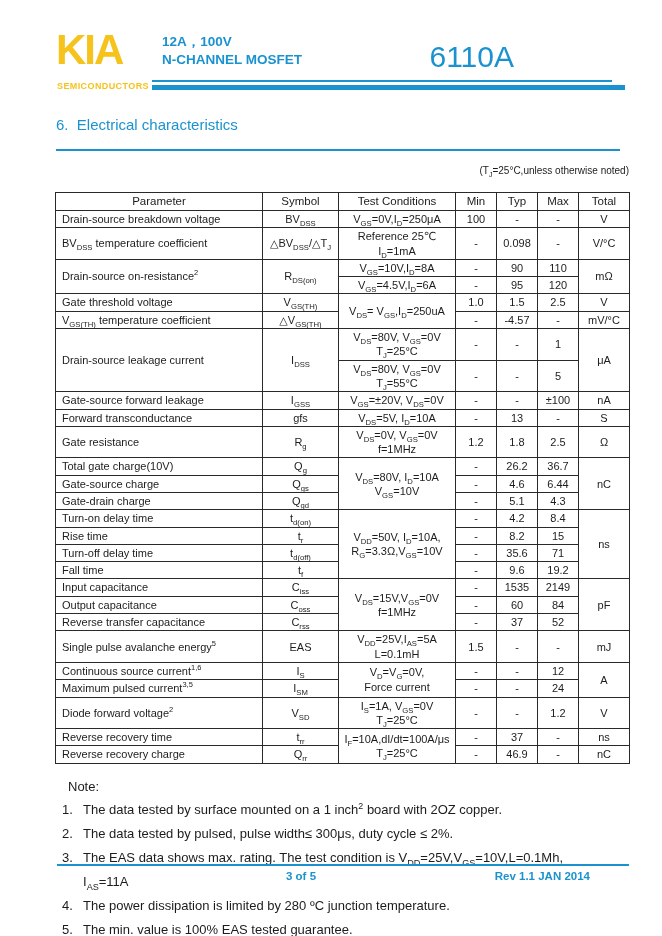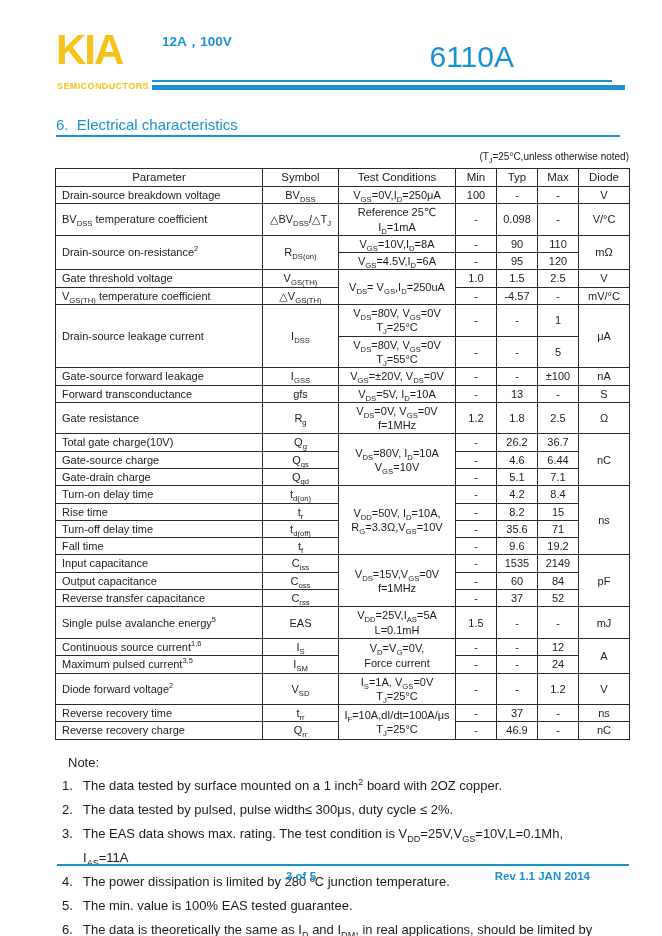--- a/index.html
+++ b/index.html
@@ -27,26 +27,26 @@
         color:var(--yellow);letter-spacing:.4px;}
   .subtitle{position:absolute;left:162px;top:33px;color:var(--blue);
         font-weight:bold;font-size:13.5px;line-height:1.35;}
   .part-number{position:absolute;right:44px;top:40px;color:var(--blue);font-size:30px;}
   .rule-thin{position:absolute;left:152px;top:80px;width:460px;height:2px;background:var(--blue);}
   .rule-thick{position:absolute;left:152px;top:85px;width:473px;height:5px;background:var(--blue);}
 
   
   .content{position:absolute;left:0;top:116px;width:662px;}
   .section-title{margin-left:56px;width:564px;color:var(--blue);font-size:15px;
-        padding-bottom:2px;border-bottom:2px solid var(--blue);}
+        padding-bottom:16px;border-bottom:2px solid var(--blue);}
   .condition-note{margin-left:55px;width:574px;text-align:right;font-size:10px;margin-top:14px;}
 
   
   table.spec{margin-left:55px;width:574px;border-collapse:collapse;table-layout:fixed;
-        font-size:11px;margin-top:6px;}
+        font-size:11px;margin-top:16px;}
   .spec th,.spec td{border:1px solid var(--border);text-align:center;vertical-align:middle;
         padding:1px 2px;line-height:1.3;height:16px;overflow:hidden;}
   .spec th{font-weight:normal;font-size:11.5px;height:15px;}
   .spec td.param{text-align:left;padding-left:6px;}
 
   
   .notes{margin-left:62px;margin-top:12px;width:545px;font-size:13px;}
   .notes-title{margin-left:6px;line-height:1.7;}
   .note-item{display:flex;line-height:1.85;}
   .note-num{width:21px;flex:none;}
@@ -58,20 +58,21 @@
   .footer-rev{position:absolute;right:72px;top:870px;color:var(--blue);font-weight:bold;font-size:11.5px;text-align:center;}
 </style>
 </head>
 <body>
 
 <div class="page-header">
   <div class="logo">KIA</div>
   <div class="logo-sub">SEMICONDUCTORS</div>
   <div class="subtitle">
     <div>12A，100V</div>
+    <div>N-CHANNEL MOSFET</div>
   </div>
   <div class="part-number">6110A</div>
   <div class="rule-thin"></div>
   <div class="rule-thick"></div>
 </div>
 
 <div class="content">
   <div class="section-title">6.&nbsp; Electrical characteristics</div>
   <div class="condition-note">(T<sub>J</sub>=25°C,unless otherwise noted)</div>
 
@@ -86,21 +87,21 @@
         <col style="width:51px">
     </colgroup>
     <thead>
       <tr>
           <th>Parameter</th>
           <th>Symbol</th>
           <th>Test Conditions</th>
           <th>Min</th>
           <th>Typ</th>
           <th>Max</th>
-          <th>Diode</th>
+          <th>Total</th>
         </tr>
     </thead>
     <tbody>
         <tr>
           <td class="param">Drain-source breakdown voltage</td>
           <td>BV<sub>DSS</sub></td>
           <td>V<sub>GS</sub>=0V,I<sub>D</sub>=250μA</td>
           <td>100</td>
           <td>-</td>
           <td>-</td>
@@ -203,21 +204,21 @@
           <td>Q<sub>gs</sub></td>
           <td>-</td>
           <td>4.6</td>
           <td>6.44</td>
         </tr>
         <tr>
           <td class="param">Gate-drain charge</td>
           <td>Q<sub>gd</sub></td>
           <td>-</td>
           <td>5.1</td>
-          <td>7.1</td>
+          <td>4.3</td>
         </tr>
         <tr>
           <td class="param">Turn-on delay time</td>
           <td>t<sub>d(on)</sub></td>
           <td rowspan="4">V<sub>DD</sub>=50V, I<sub>D</sub>=10A,<br>R<sub>G</sub>=3.3Ω,V<sub>GS</sub>=10V</td>
           <td>-</td>
           <td>4.2</td>
           <td>8.4</td>
           <td rowspan="4">ns</td>
         </tr>

